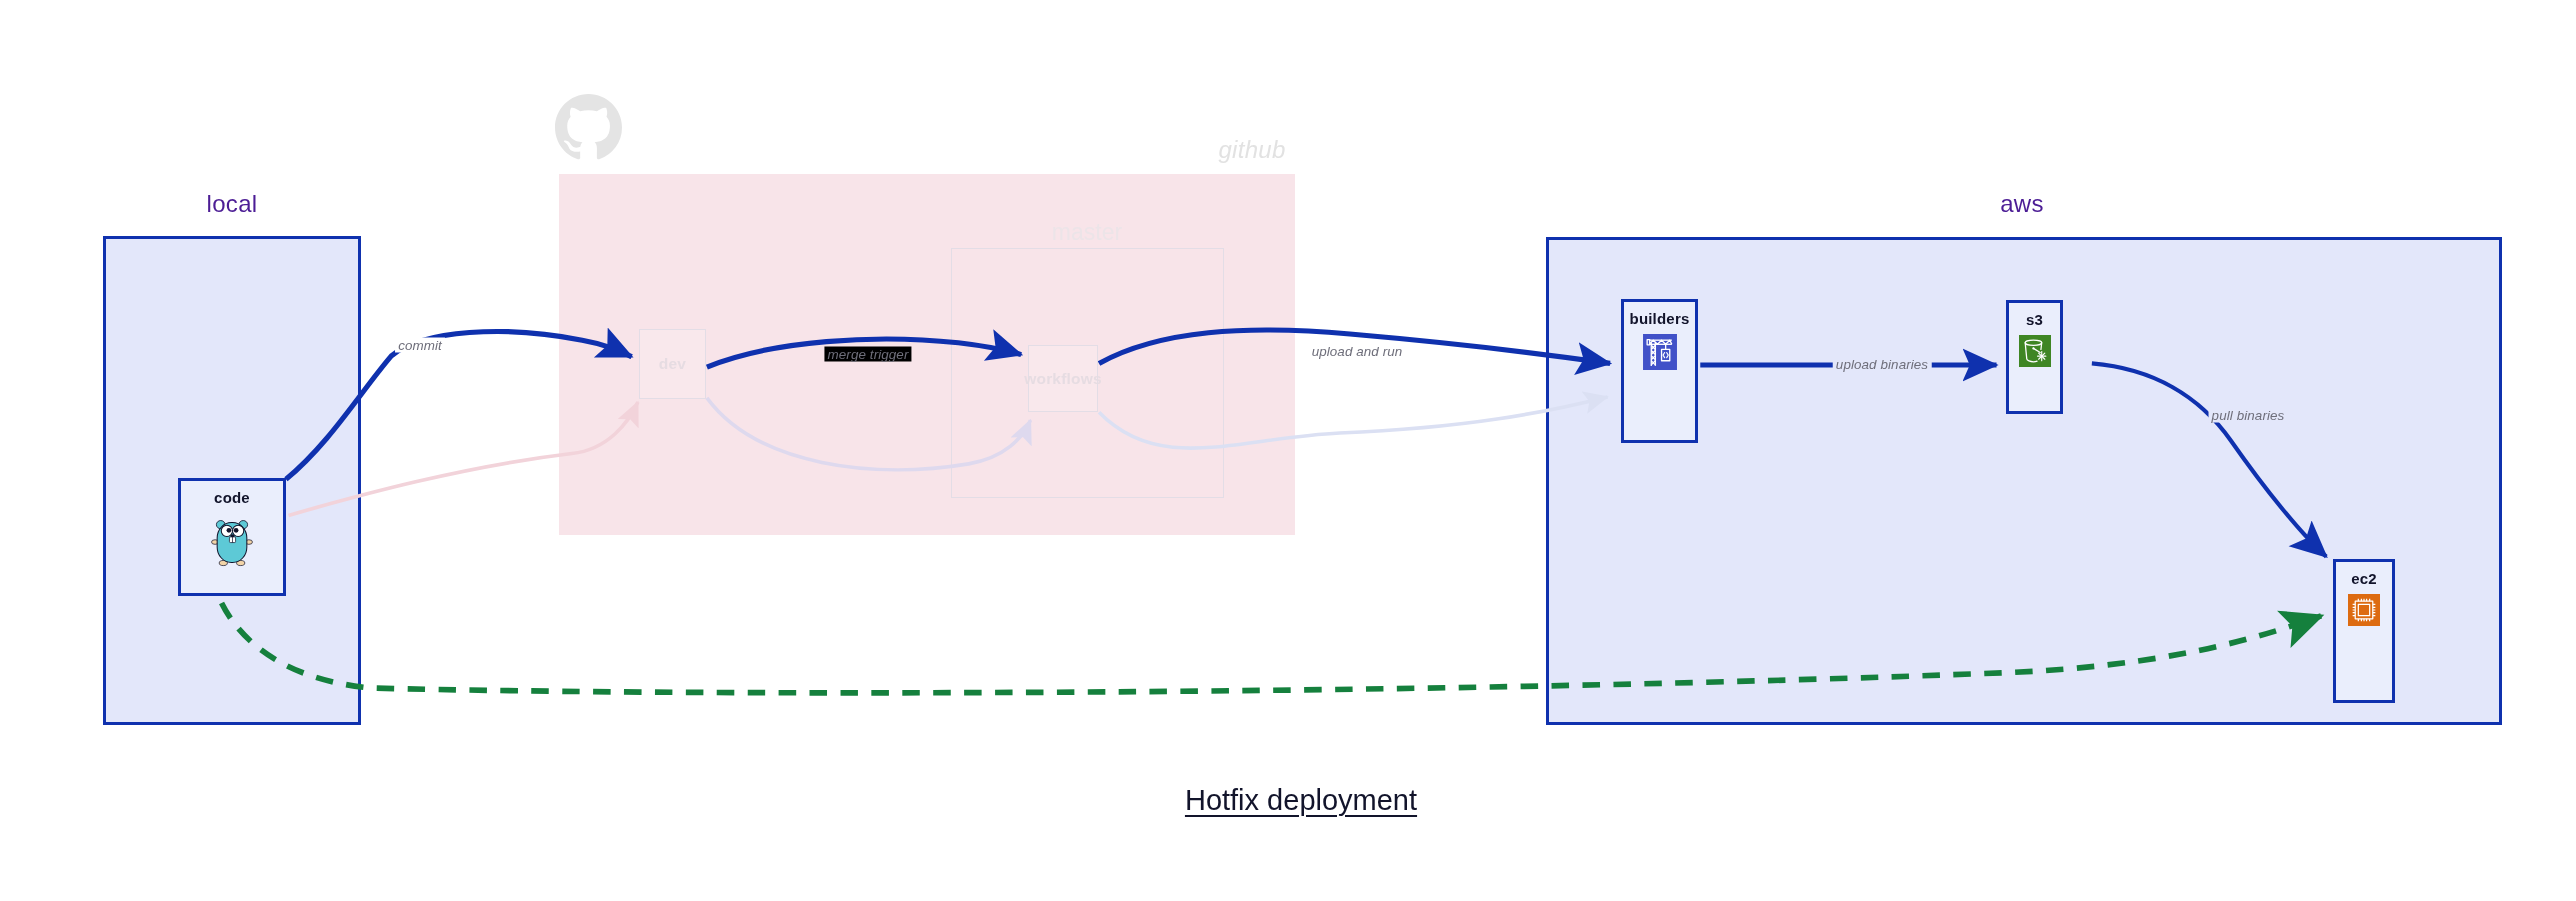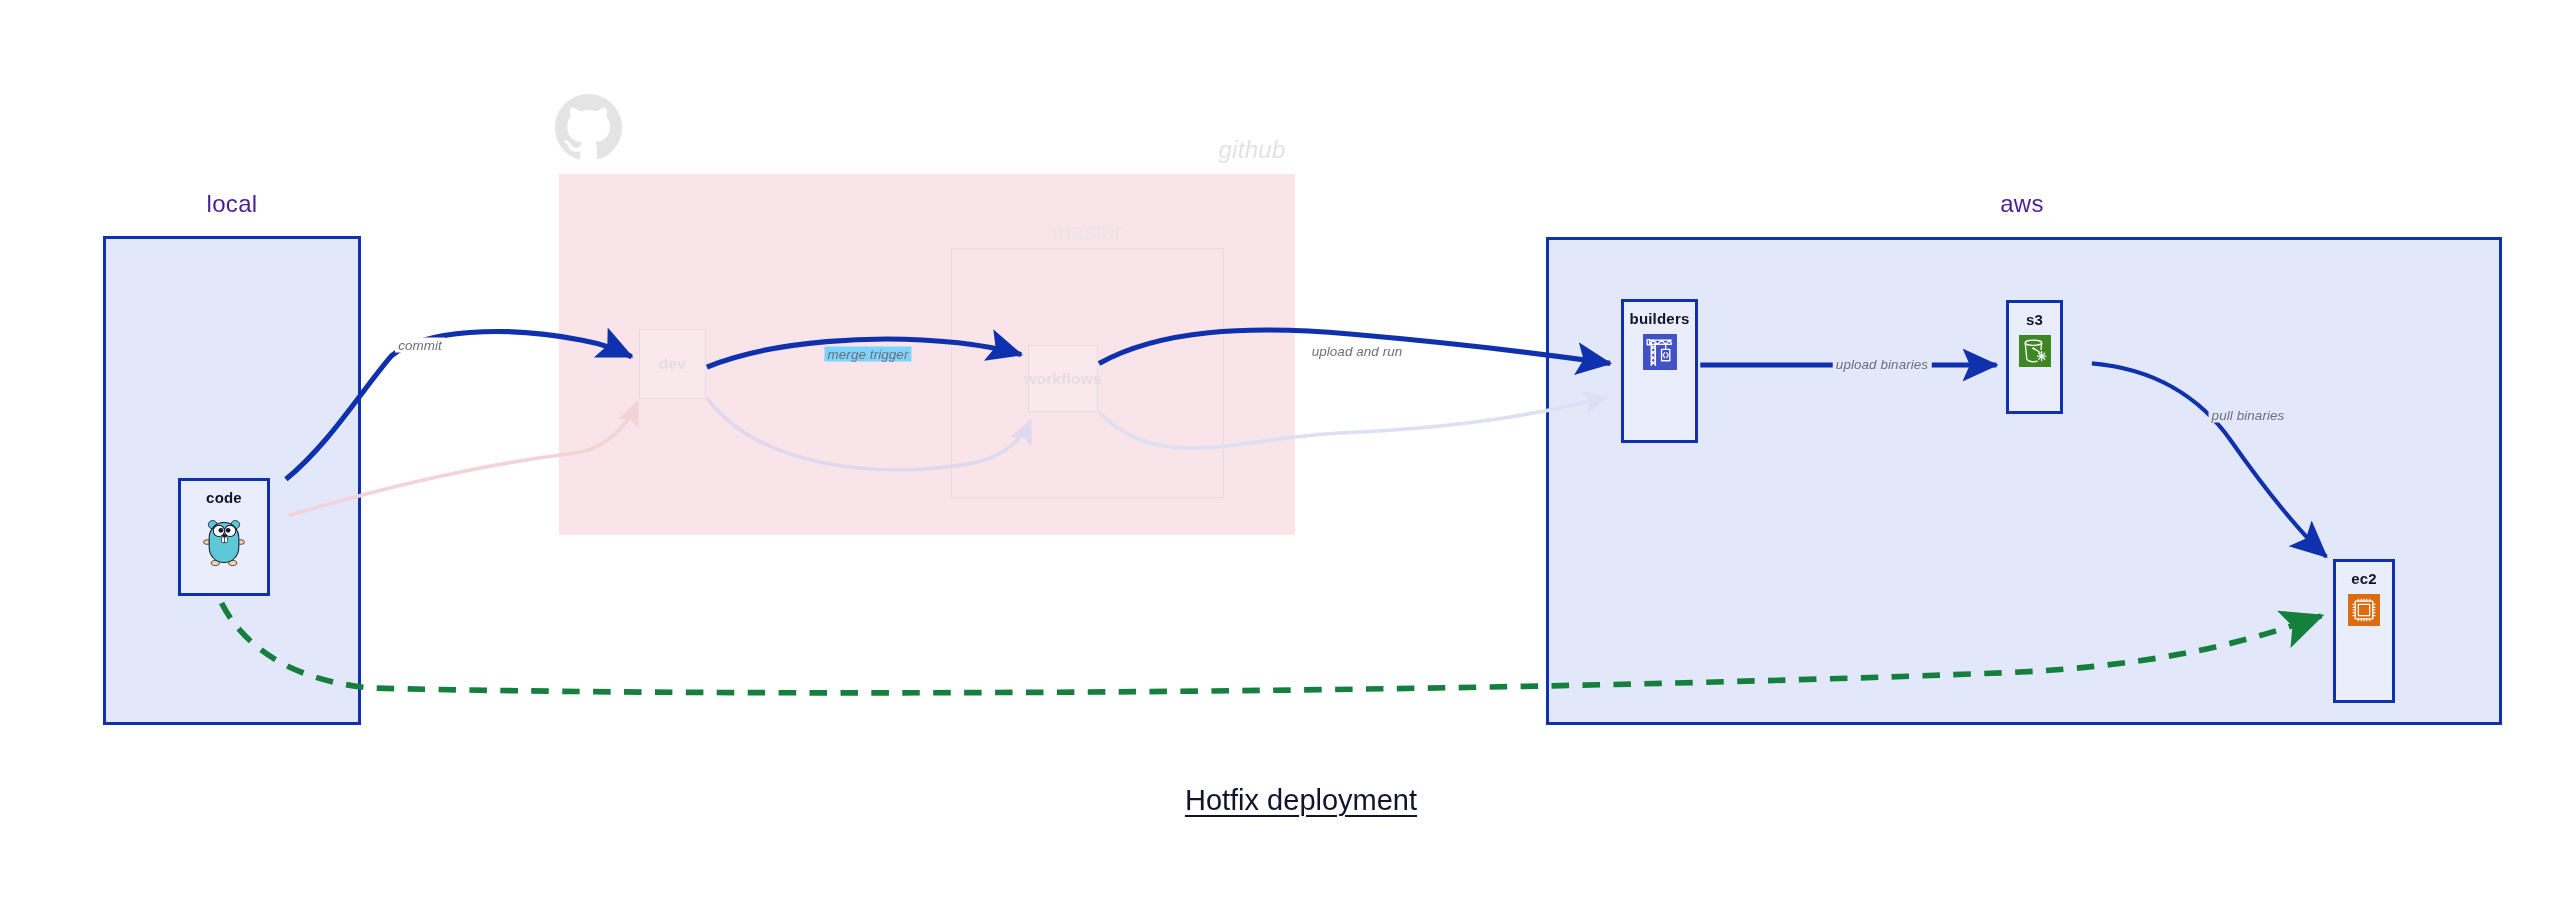--- a/index.html
+++ b/index.html
@@ -33,21 +33,21 @@
   .subgroup-title{position:absolute;font-size:23px;color:#ece4e8;white-space:nowrap;}
 
   
   .edges{position:absolute;left:0;top:0;width:2604px;height:902px;
          pointer-events:none;}
 
   
   .edge-label{position:absolute;font-size:13.4px;font-style:italic;
               color:#6e6e7a;white-space:nowrap;background:#ffffff;
               padding:0 3.1px;letter-spacing:0.1px;transform:translate(-50%,-50%);}
-  .edge-label.on-pink{background:#7dd3fc;}
+  .edge-label.on-pink{background:#000000;}
   .edge-label.on-blue{background:#e3e7fa;}
 
   
   .caption{position:absolute;font-size:29px;color:#12142b;
            text-decoration:underline;text-underline-offset:4.6px;
            text-decoration-thickness:2.1px;white-space:nowrap;
            transform:translateX(-50%);}
 
   
   .octocat{position:absolute;}
@@ -117,21 +117,21 @@
     <path d="M 2133 705 C 2250 640 2420 630 2620 648 C 2850 668 3020 690 3125 705" fill="none" stroke="#0f31ae" stroke-width="10" marker-end="url(#ah-blue)"></path>
 
     <path d="M 3300 708 L 3875 708" fill="none" stroke="#0f31ae" stroke-width="10" marker-end="url(#ah-blue)"></path>
 
     <path d="M 4060 705 C 4180 715 4270 770 4330 855 C 4400 955 4470 1040 4515 1080" fill="none" stroke="#0f31ae" stroke-width="8" marker-end="url(#ah-blue-thin)"></path>
 
     <path d="M 430 1170 C 470 1250 560 1320 720 1335 C 1400 1352 2800 1348 3900 1305
              C 4200 1292 4380 1240 4505 1195" fill="none" stroke="#15803d" stroke-width="11" stroke-dasharray="34 26" stroke-linecap="butt" marker-end="url(#ah-green)"></path>
   </svg>
 
-  <div class="node" style="left:178px;top:478px;width:92px;height:118px;">
+  <div class="node" style="left:178px;top:478px;width:108px;height:118px;">
     <div class="node-label">code</div>
     <div class="node-icon">
       <svg width="44" height="54" viewBox="0 0 86 104">
 
         <ellipse cx="21" cy="22" rx="8.5" ry="8" fill="#5dc9d6" stroke="#12142b" stroke-width="1.6"></ellipse>
         <ellipse cx="65" cy="22" rx="8.5" ry="8" fill="#5dc9d6" stroke="#12142b" stroke-width="1.6"></ellipse>
 
         <ellipse cx="10" cy="56" rx="7" ry="4.5" fill="#f2d4a7" stroke="#12142b" stroke-width="1.4"></ellipse>
         <ellipse cx="76" cy="56" rx="7" ry="4.5" fill="#f2d4a7" stroke="#12142b" stroke-width="1.4"></ellipse>
 

